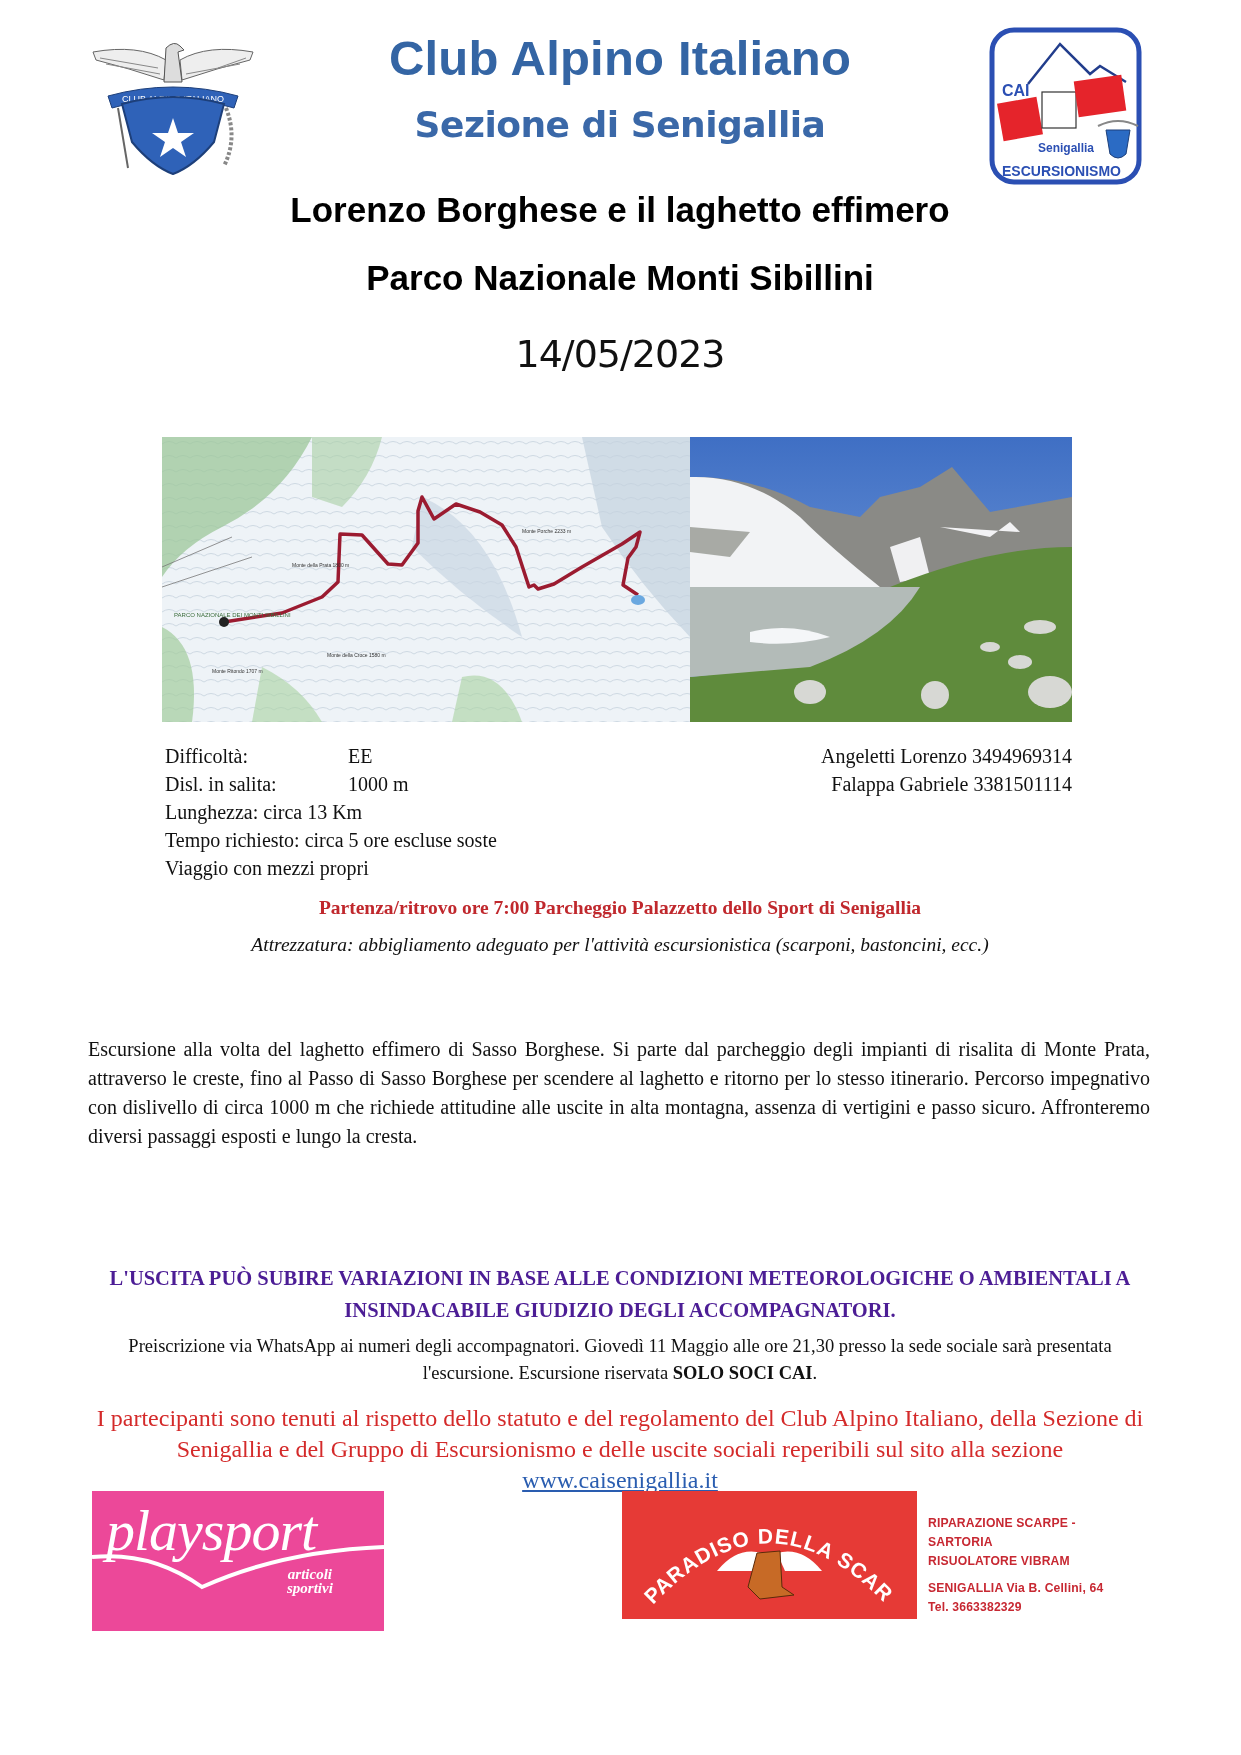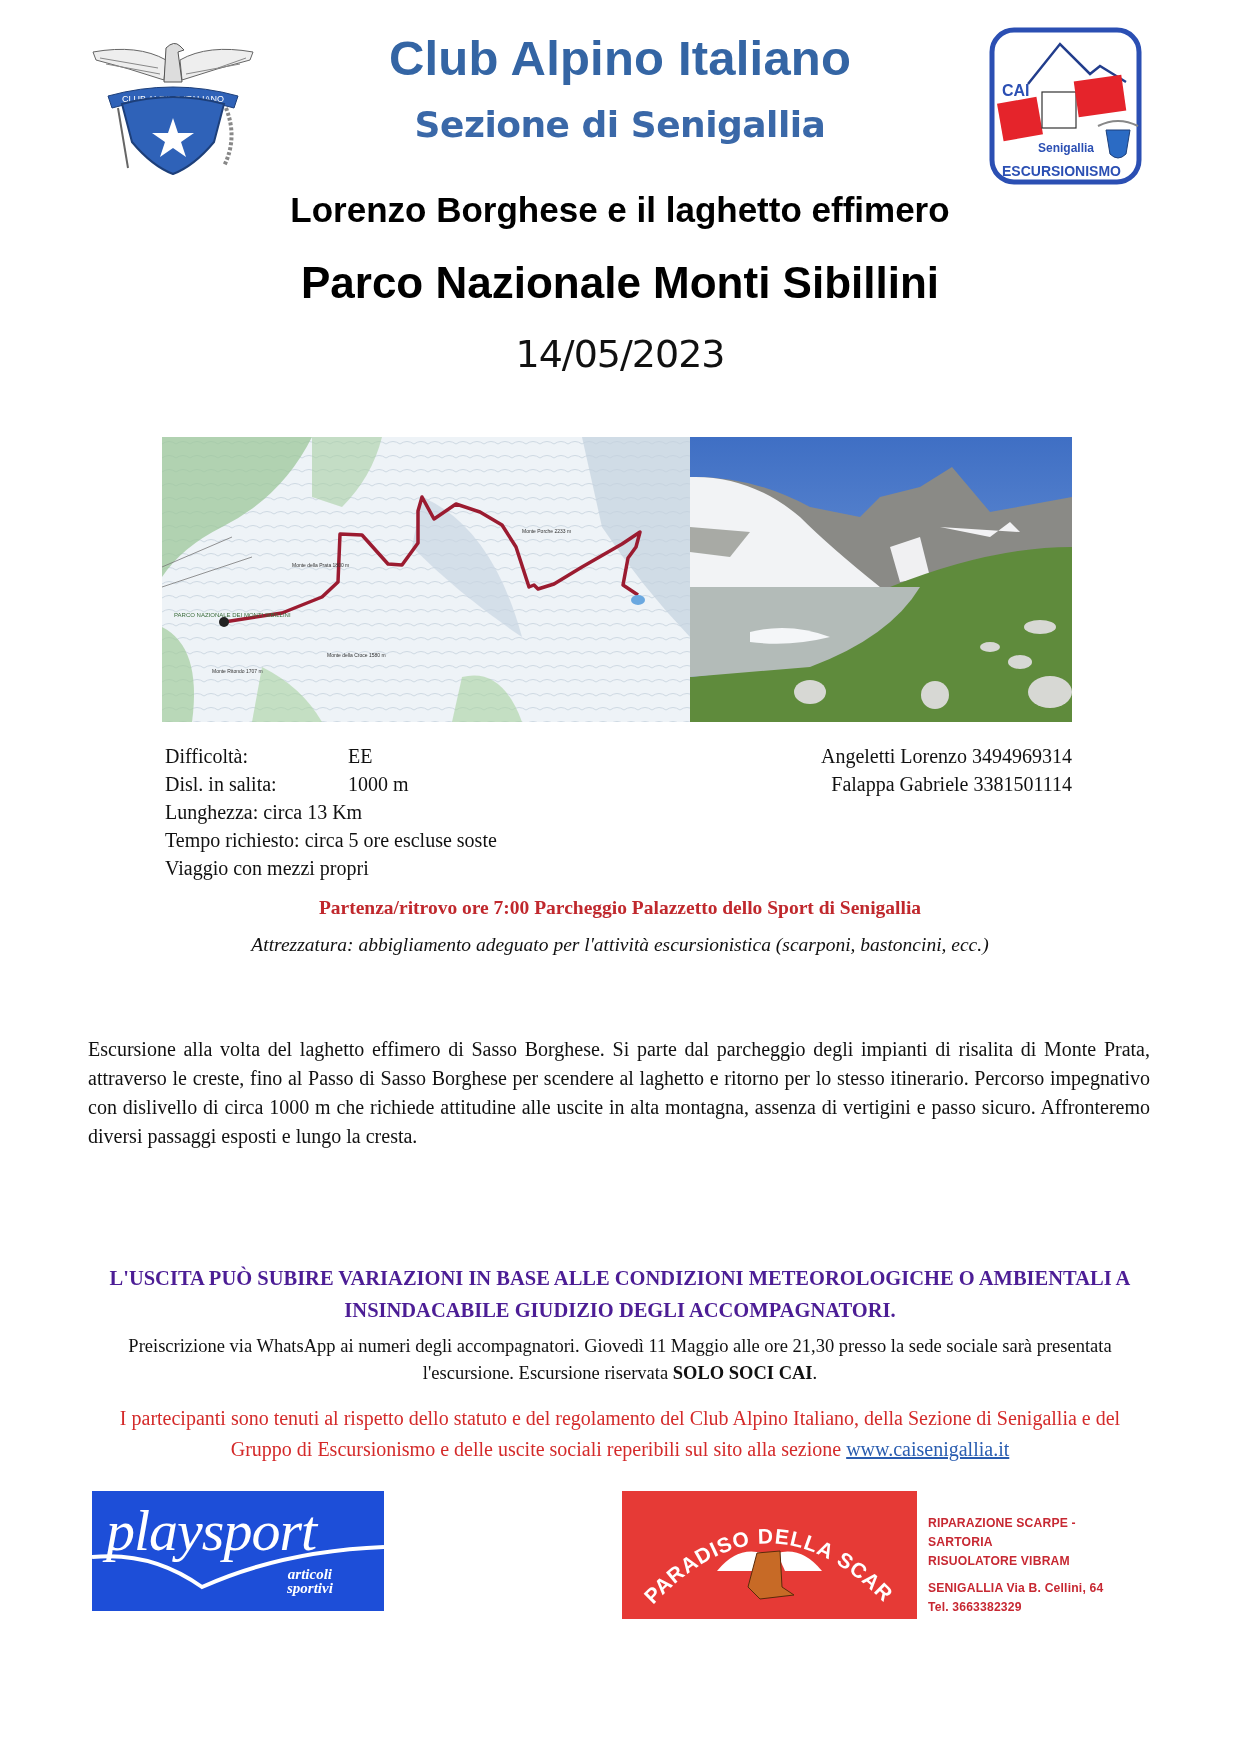--- a/index.html
+++ b/index.html
@@ -12,21 +12,21 @@
   .cai-logo { left: 88px; top: 38px; width: 170px; height: 140px; }
   .esc-logo { left: 988px; top: 26px; width: 155px; height: 160px; }
   .club-title { left: 300px; top: 30px; width: 640px; text-align: center;
     font-family: "Liberation Sans", sans-serif; font-weight: bold; font-size: 49px; color: #3465a4; letter-spacing: 0.2px; }
   .club-sub { left: 300px; top: 104px; width: 640px; text-align: center;
     font-family: "DejaVu Sans", sans-serif; font-size: 36px; color: #3a68a8; font-weight: bold; letter-spacing: -0.5px; }
 
   .event-title { left: 150px; top: 190px; width: 940px; text-align: center;
     font-family: "Liberation Sans", sans-serif; font-weight: bold; font-size: 35px; color: #000; }
   .event-park { left: 150px; top: 258px; width: 940px; text-align: center;
-    font-family: "Liberation Sans", sans-serif; font-weight: bold; font-size: 44px; color: #000; }
+    font-family: "Liberation Sans", sans-serif; font-weight: bold; font-size: 35px; color: #000; }
   .event-date { left: 150px; top: 332px; width: 940px; text-align: center;
     font-family: "DejaVu Sans", sans-serif; font-size: 38px; color: #111; letter-spacing: -1px; }
 
   
   .map-img { left: 162px; top: 437px; width: 528px; height: 285px; overflow: hidden; }
   .photo-img { left: 690px; top: 437px; width: 382px; height: 285px; overflow: hidden; }
 
   
   .details { left: 165px; top: 742px; width: 420px; font-size: 20px; line-height: 28px; }
   .details .row { display: flex; white-space: nowrap; }
@@ -36,27 +36,27 @@
   .departure { left: 100px; top: 897px; width: 1040px; text-align: center;
     font-size: 19.5px; font-weight: bold; color: #c0282d; }
   .equipment { left: 100px; top: 934px; width: 1040px; text-align: center;
     font-size: 19.5px; font-style: italic; color: #111; }
 
   .description { left: 88px; top: 1035px; width: 1062px; font-size: 20px; line-height: 29px; text-align: justify; }
 
   .warning { left: 100px; top: 1262px; width: 1040px; text-align: center;
     font-size: 20.5px; font-weight: bold; line-height: 32px; color: #4c1d95; font-family: Liberation Serif, serif; }
   .prereg { left: 100px; top: 1333px; width: 1040px; text-align: center; font-size: 18.5px; line-height: 27px; }
-  .rules { left: 90px; top: 1403px; width: 1060px; text-align: center; font-size: 20px; line-height: 31px; color: #d42a2a; }
+  .rules { left: 90px; top: 1403px; width: 1060px; text-align: center; font-size: 24px; line-height: 31px; color: #d42a2a; }
   .rules a { color: #2a5db0; text-decoration: underline; }
 
   
   .ad-playsport { left: 92px; top: 1483px; width: 505px; height: 130px; }
   .ad-paradiso { left: 622px; top: 1483px; width: 520px; height: 130px; }
-  .ps-box { position: absolute; left: 0; top: 8px; width: 292px; height: 120px; background: #1d4ed8; overflow: hidden; }
+  .ps-box { position: absolute; left: 0; top: 8px; width: 292px; height: 140px; background: #ec4899; overflow: hidden; }
   .ps-logo { position: absolute; left: 14px; top: 6px; font-family: "Liberation Serif", serif; font-style: italic;
     font-size: 58px; color: #fff; letter-spacing: -1px; }
   .ps-sub { position: absolute; left: 195px; top: 76px; font-family: "Liberation Serif", serif; font-weight: bold; font-style: italic;
     font-size: 15px; line-height: 14px; color: #fff; text-align: center; }
   .ps-info { position: absolute; left: 302px; top: 8px; font-family: "Liberation Sans", sans-serif; color: #c72832; }
   .ps-city { font-size: 24px; font-weight: bold; line-height: 26px; letter-spacing: 0.5px; }
   .ps-addr { font-size: 22px; line-height: 25px; }
   .ps-disc { font-size: 15px; font-weight: bold; font-style: italic; line-height: 18px; margin-top: 8px; }
 
   .pd-box { position: absolute; left: 0; top: 8px; width: 295px; height: 128px; background: #e63a36; overflow: hidden; }

